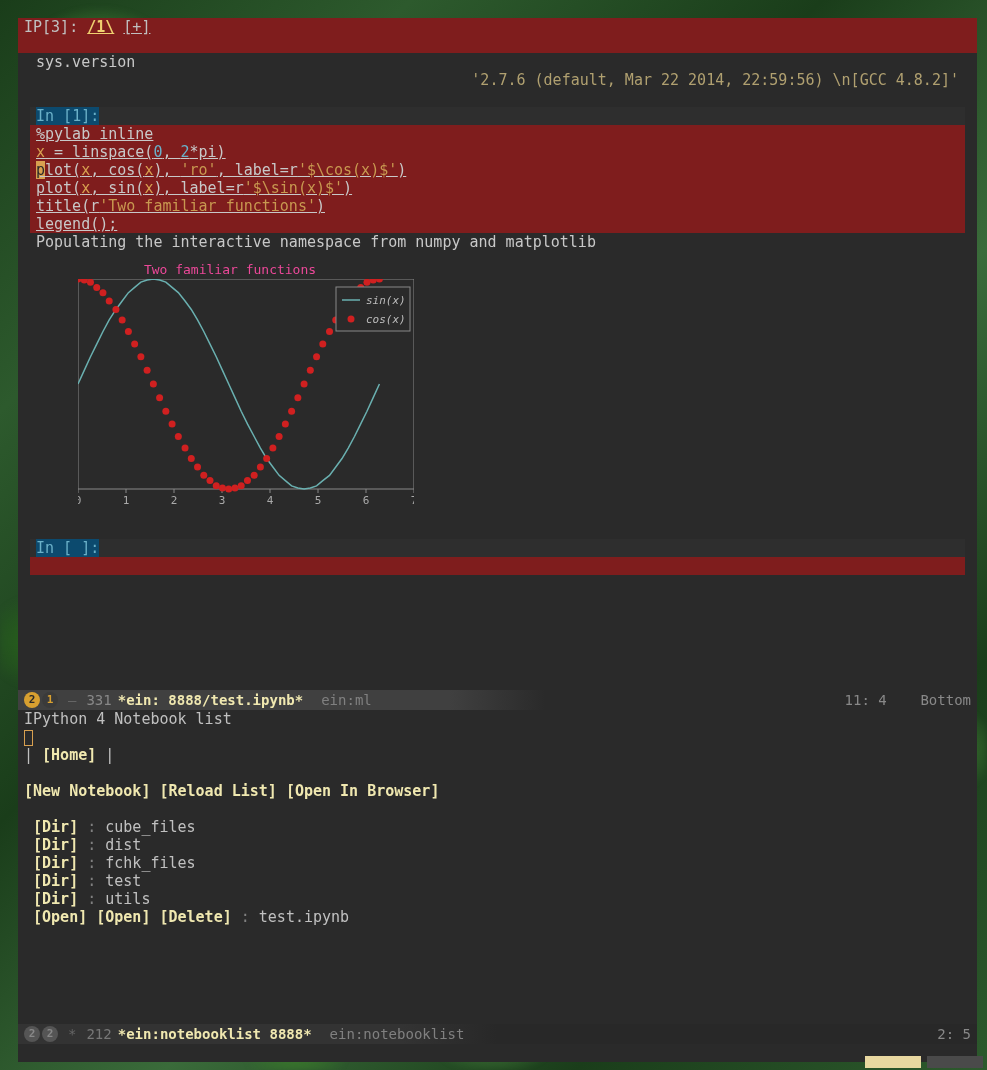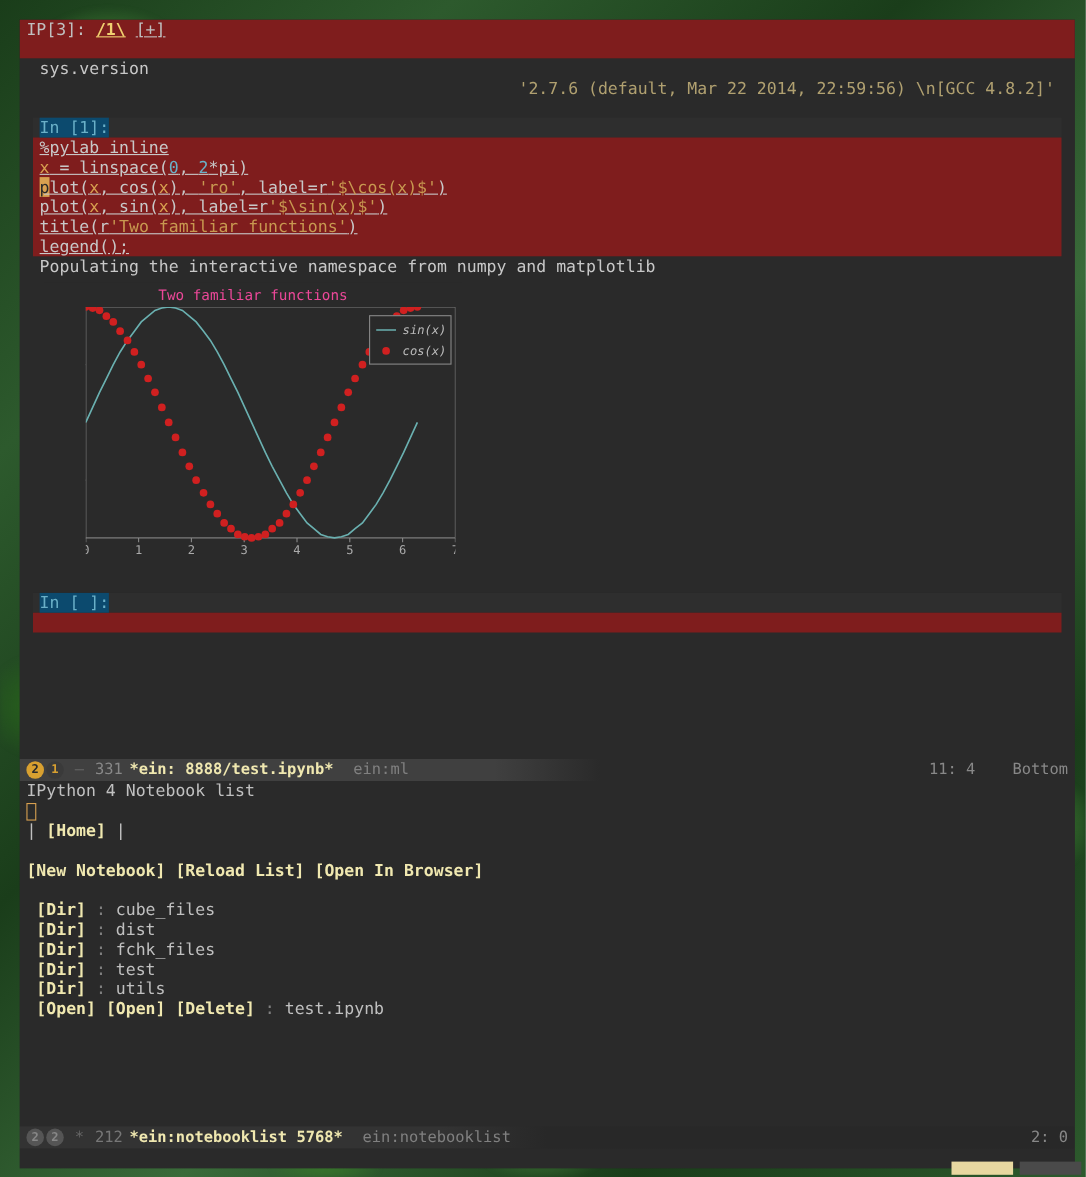--- a/index.html
+++ b/index.html
@@ -308,23 +308,23 @@
         <span class="dir-sep"> : </span><span>test.ipynb</span>
       </div>
     </div>
   </div>
 
   <div class="modeline modeline-inactive">
     <span class="badge badge-gray">2</span>
     <span class="badge badge-gray" style="margin-left:2px">2</span>
     <span style="margin:0 10px;color:#666">*</span>
     <span style="color:#777">212</span>
-    <span style="margin:0 6px" class="buf-name">*ein:notebooklist 5768*</span>
+    <span style="margin:0 6px" class="buf-name">*ein:notebooklist 8888*</span>
     <span class="mode-name" style="margin-left:12px">ein:notebooklist</span>
-    <span class="right">2: 0</span>
+    <span class="right">2: 5</span>
   </div>
 
   <div class="footer-line"></div>
 </div>
 
 <div class="taskbar">
   <div class="taskbar-item tb1"></div>
   <div class="taskbar-item tb2"></div>
 </div>
 

